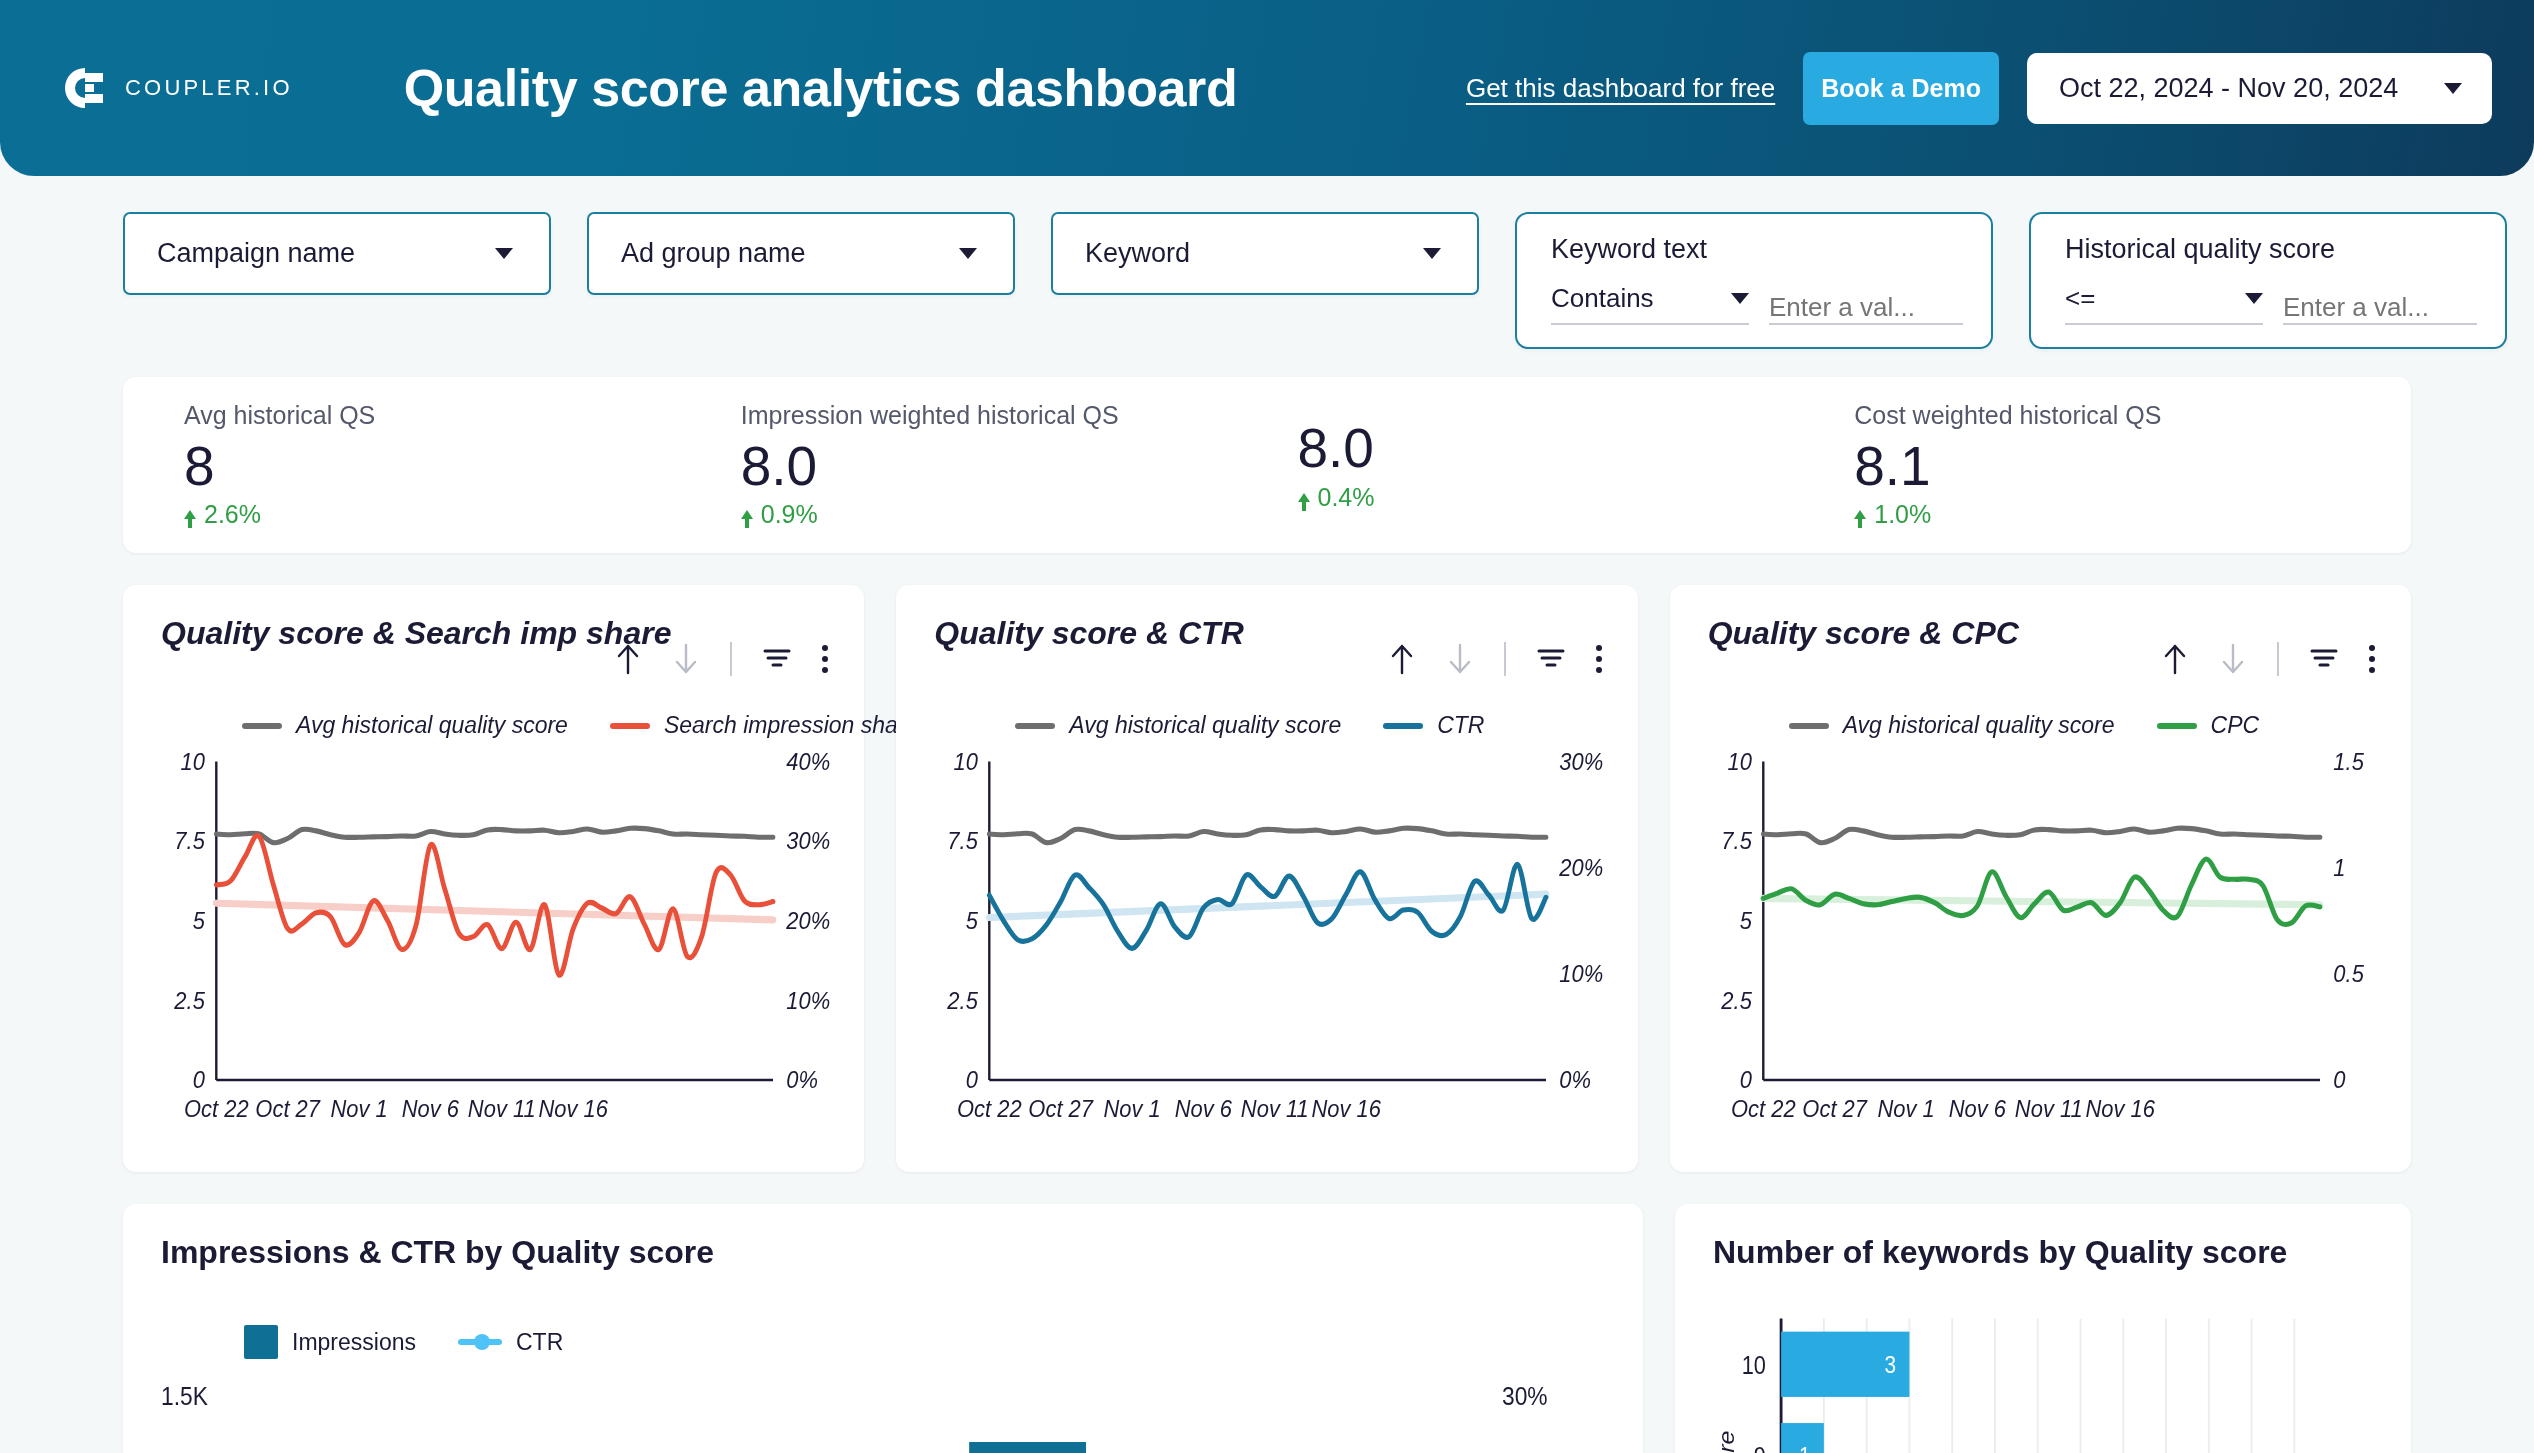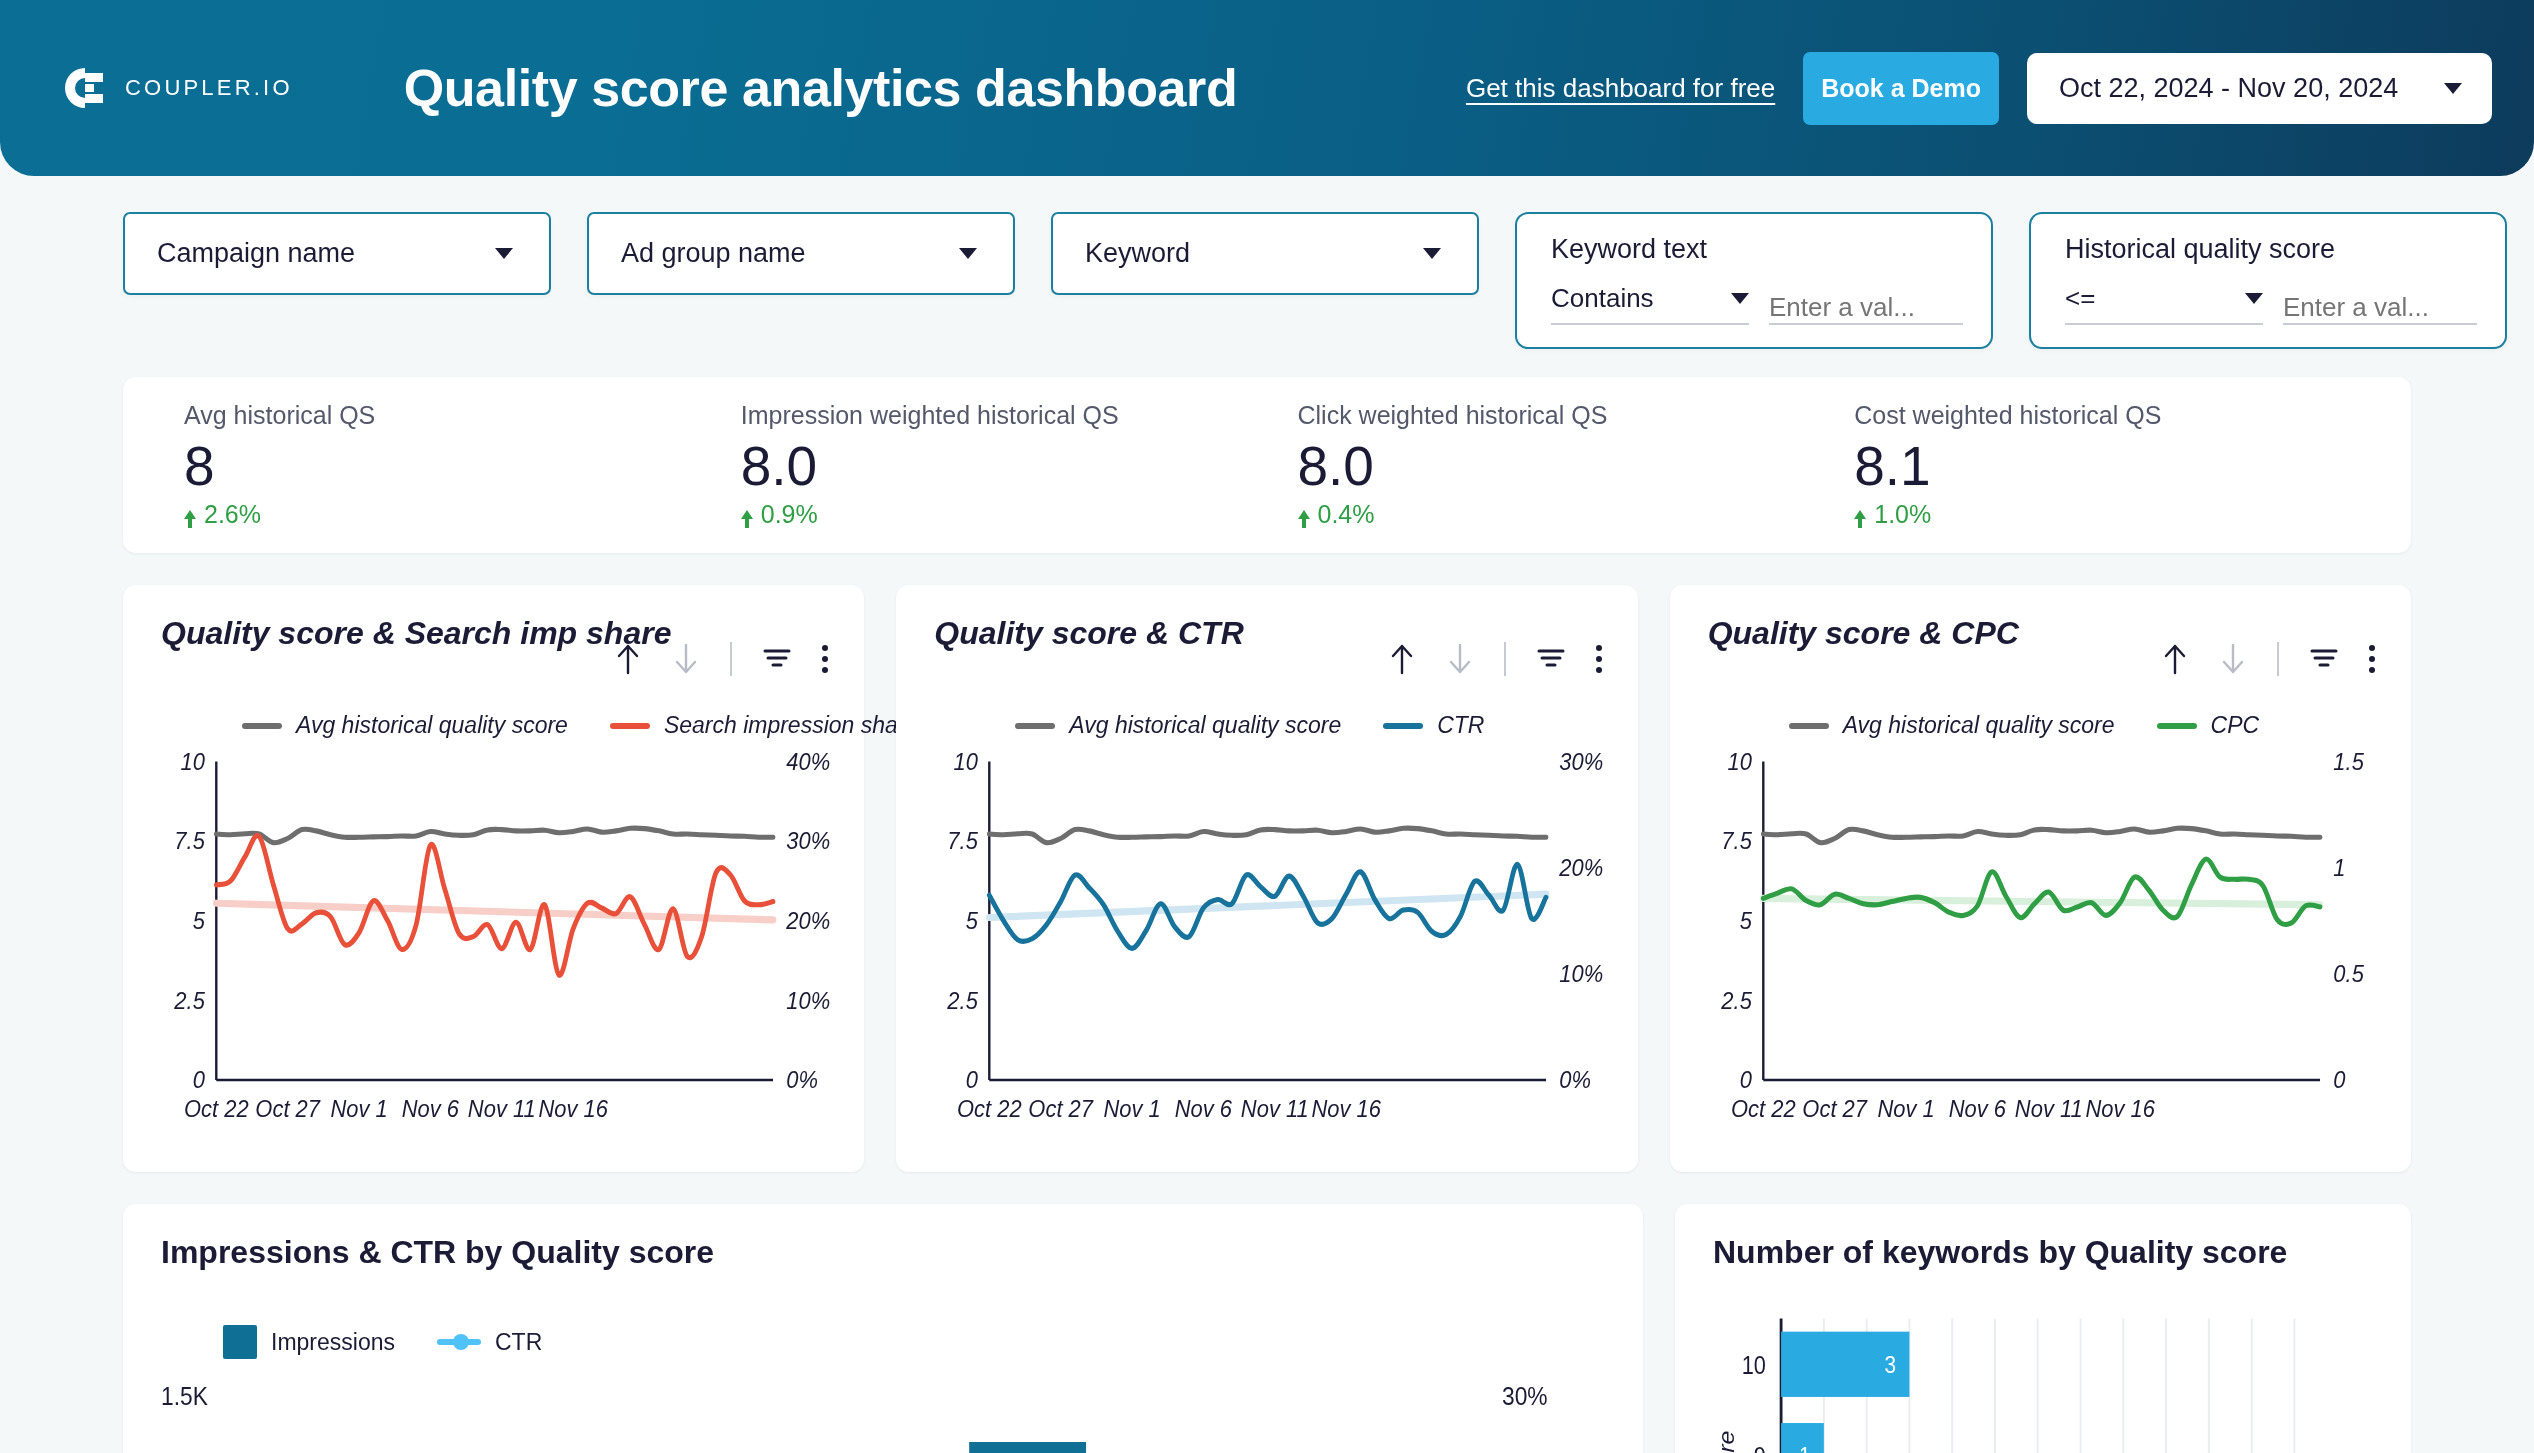--- a/index.html
+++ b/index.html
@@ -158,21 +158,21 @@
   .wide-card {
     flex: 0 0 1520px; background:#ffffff; border-radius:13px;
     height: 416px; padding: 30px 36px 0 38px; position: relative; overflow: hidden;
     box-shadow: 0 1px 3px rgba(20,40,60,.07);
   }
   .narrow-card {
     flex: 1 1 0; background:#ffffff; border-radius:13px;
     height: 416px; padding: 30px 36px 0 38px; position: relative; overflow: hidden;
     box-shadow: 0 1px 3px rgba(20,40,60,.07);
   }
-  .bc-legend { position: absolute; left: 100px; top: 121px; display:flex; align-items:center; gap:42px; }
+  .bc-legend { position: absolute; left: 121px; top: 121px; display:flex; align-items:center; gap:42px; }
   .axis-tick { font-size: 23px; fill: #1b1b36; font-family: "Liberation Sans", sans-serif; }
   .axis-tick-r { font-size: 23px; fill: #1b1b36; font-family: "Liberation Sans", sans-serif; }
   .bar-label { font-size: 22px; fill: #ffffff; font-family: "Liberation Sans", sans-serif; }
   .y-axis-title { font-size: 23px; fill: #1b1b36; font-style: italic; font-family: "Liberation Sans", sans-serif; }
 </style>
 </head>
 <body>
 
 <div class="header">
   <div class="logo-wrap">
@@ -250,21 +250,20 @@
   </div>
   <div class="kpi">
     <div class="kpi-label">Impression weighted historical QS</div>
     <div class="kpi-value">8.0</div>
     <div class="kpi-delta">
       <span class="arrow-up-small"></span>
       <span>0.9%</span>
     </div>
   </div>
   <div class="kpi">
-    <div class="kpi-label">Click weighted historical QS</div>
     <div class="kpi-value">8.0</div>
     <div class="kpi-delta">
       <span class="arrow-up-small"></span>
       <span>0.4%</span>
     </div>
   </div>
   <div class="kpi">
     <div class="kpi-label">Cost weighted historical QS</div>
     <div class="kpi-value">8.1</div>
     <div class="kpi-delta">

